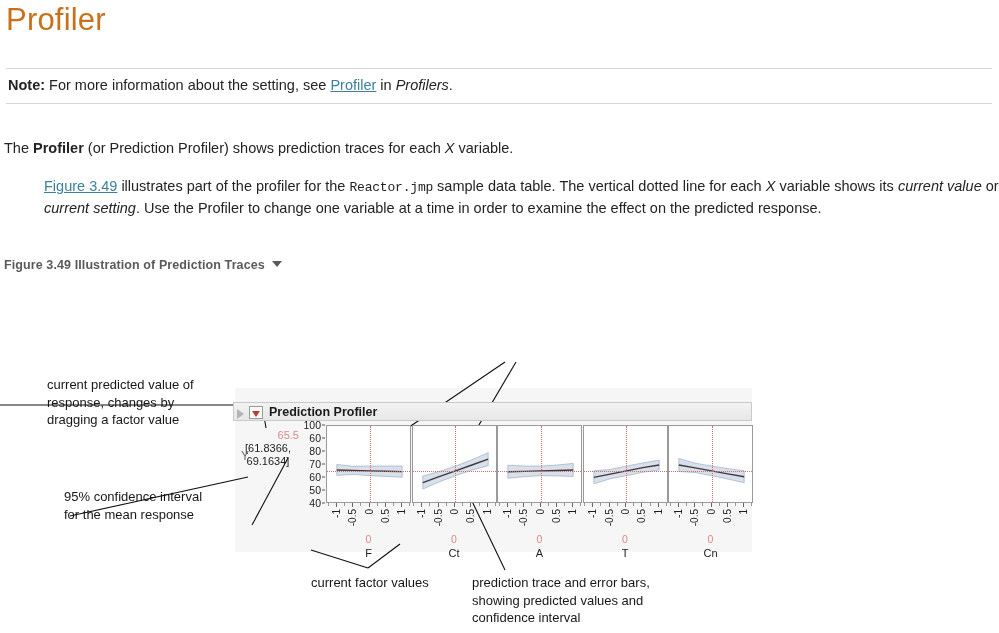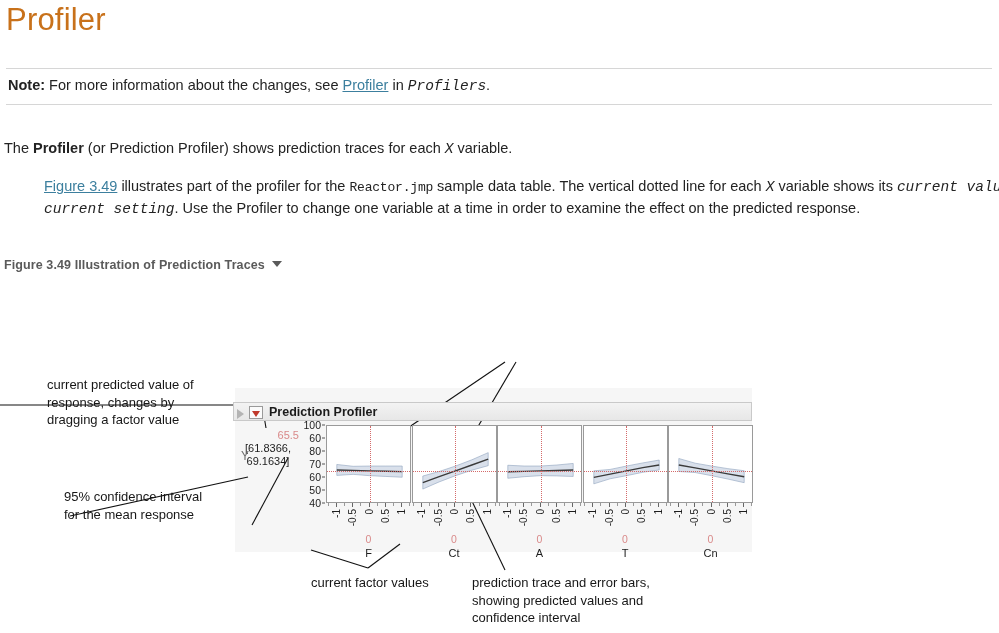--- a/index.html
+++ b/index.html
@@ -18,21 +18,21 @@
   }
 
   
   .note-wrap{position:absolute;left:6px;top:68px;width:986px;}
   .rule{height:1px;background:#d6d6d6;width:100%;}
   .note-line{
     padding:7px 2px 8px 2px;font-size:14.5px;color:#232323;line-height:1.3;
   }
   .note-label{font-weight:bold;}
   .link{color:#3c7f9e;text-decoration:underline;cursor:pointer;}
-  .ital{font-style:italic;font-family:Liberation Mono, monospace;}
+  .ital{font-style:italic;}
 
   
   .para{
     position:absolute;left:4px;font-size:14.5px;line-height:21px;color:#232323;
     width:988px;
   }
   #para1{top:138px;}
   #para2{top:176px;margin-left:40px;}
   .mono{font-family:"Liberation Mono",monospace;font-size:13px;letter-spacing:-.2px;}
   .bold{font-weight:bold;}
@@ -160,21 +160,21 @@
 </head>
 <body>
 
 <div class="page">
 
   <div class="doc-title">Profiler</div>
 
   <div class="note-wrap">
     <div class="rule"></div>
     <div class="note-line">
-      <span class="note-label">Note:</span><span> For more information about the changes, see </span><span class="link">Profiler</span><span> in </span><span class="ital">Profilers</span><span>.</span>
+      <span class="note-label">Note:</span><span> For more information about the setting, see </span><span class="link">Profiler</span><span> in </span><span class="ital">Profilers</span><span>.</span>
     </div>
     <div class="rule"></div>
   </div>
 
   <div class="para" id="para1">
     <span>The </span><span class="bold">Profiler</span><span> (or Prediction Profiler) shows prediction traces for each </span><span class="ital">X</span><span> variable.</span>
   </div>
 
   <div class="para" id="para2">
     <span class="link">Figure 3.49</span><span> illustrates part of the profiler for the </span><span class="mono">Reactor.jmp</span><span> sample data table. The vertical dotted line for each </span><span class="ital">X</span><span> variable shows its </span><span class="ital">current value</span><span> or </span><span class="ital">current setting</span><span>. Use the Profiler to change one variable at a time in order to examine the effect on the predicted response.</span>

